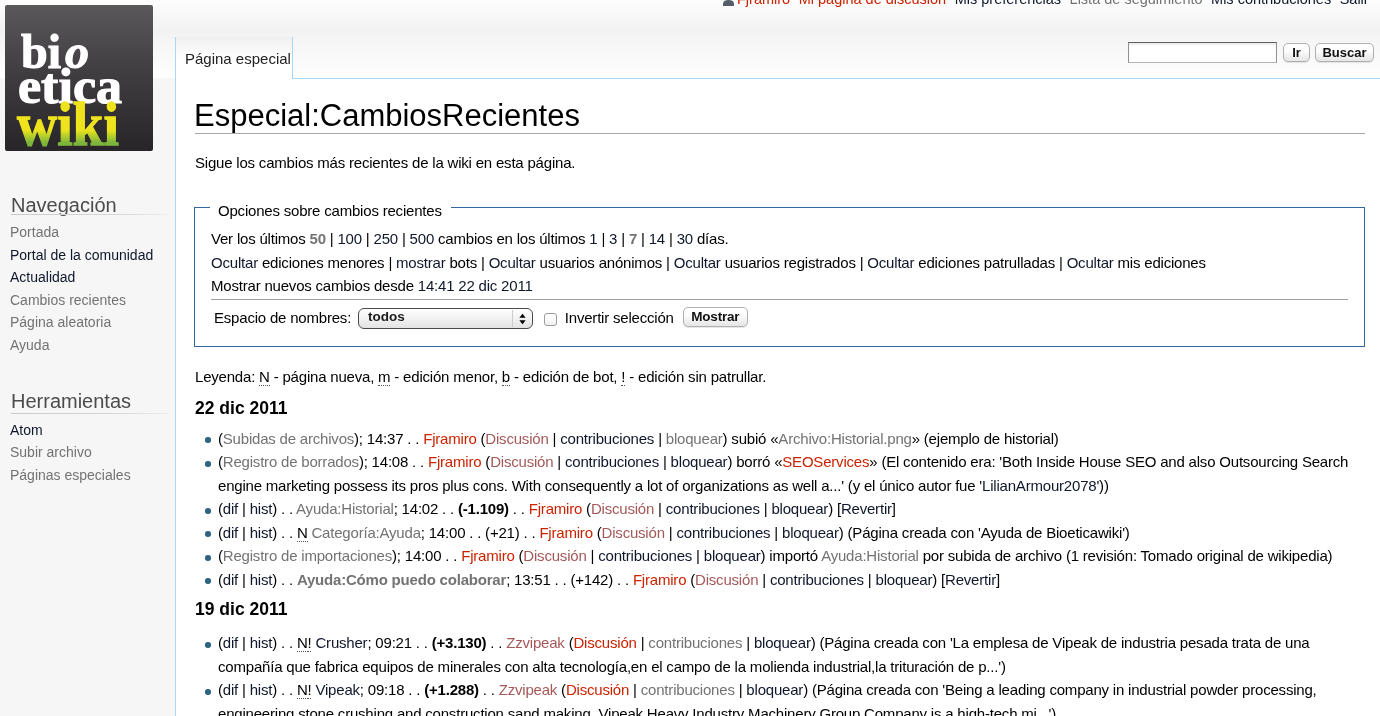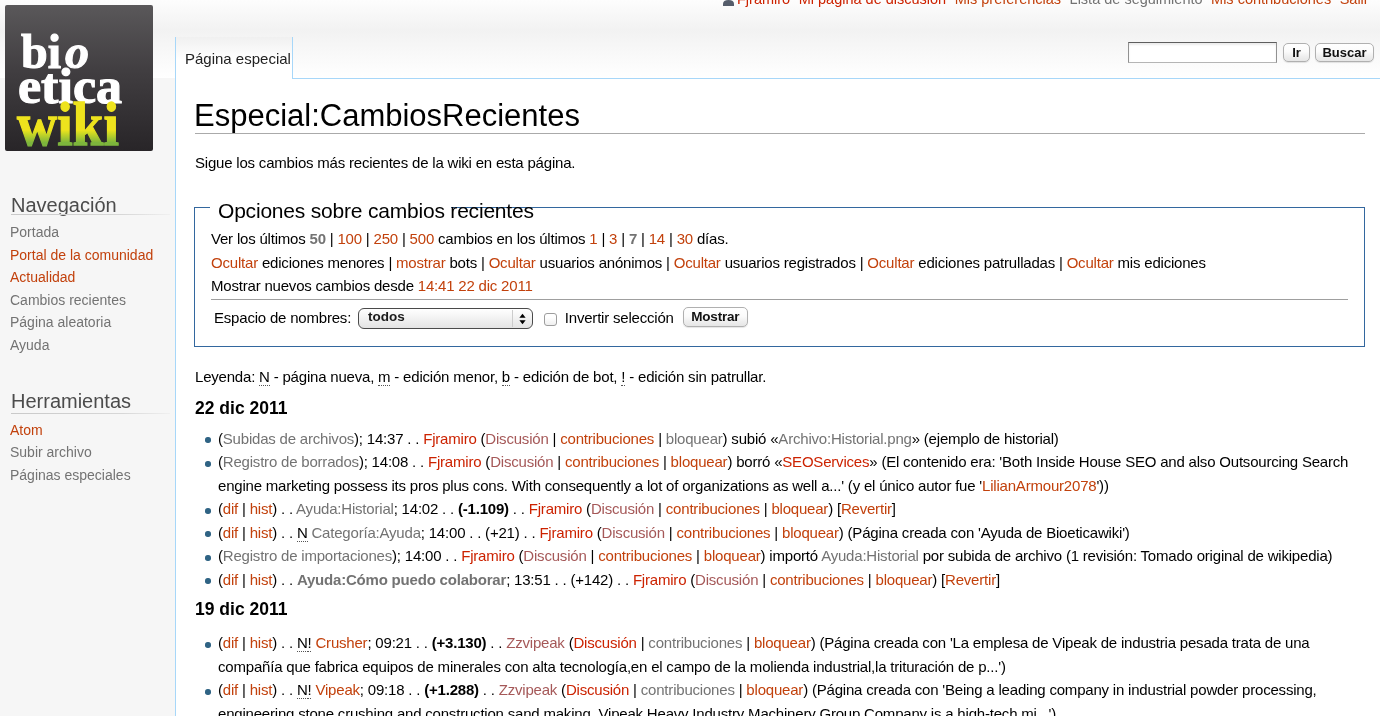--- a/index.html
+++ b/index.html
@@ -13,21 +13,21 @@
 #tab span { position:absolute; left:9px; top:13px; font-size:15px; color:#222; white-space:nowrap; }
 
 #logo { position:absolute; left:5px; top:5px; }
 
 .navhead { position:absolute; left:11px; font-size:20px; color:#4c4c4c; }
 .navline { position:absolute; left:11px; width:159px; height:1px;
   background:linear-gradient(90deg,#c9c9c9 0%,#d7d7d7 70%,#f0f0f0 100%); }
 .navlinks { position:absolute; left:10px; font-size:14px; line-height:22.5px; }
 .navlinks div { white-space:nowrap; }
 
-.b { color:#c2410c; } .v { color:#737373; } .r { color:#cc2200; } .m { color:#a55858; }
+.b { color:#0f172a; } .v { color:#737373; } .r { color:#cc2200; } .m { color:#a55858; }
 .bold { font-weight:bold; }
 .ab { border-bottom:1px dotted #555; }
 
 #personal { position:absolute; top:-9px; left:722px; font-size:14.5px; white-space:nowrap; }
 #personal span.gap { display:inline-block; width:8.5px; }
 
 #searchbox { position:absolute; left:1128px; top:42px; width:149px; height:21px;
   border:1px solid #919191; border-top-color:#5e5e5e; border-bottom-color:#b5b5b5;
   background:#fff; box-shadow:inset 0 2px 2px rgba(0,0,0,0.08); }
 .macbtn { position:absolute; background:linear-gradient(180deg,#ffffff 0%,#fbfbfb 45%,#eeeeee 75%,#e6e6e6 100%);
@@ -37,21 +37,21 @@
 #btn-buscar { left:1315px; top:43px; width:59px; height:19px; font-size:13px; line-height:17px; }
 
 #h1 { position:absolute; left:194px; top:97.75px; font-size:31px; line-height:36px; color:#000; font-weight:normal; }
 #h1line { position:absolute; left:195px; top:133px; width:1170px; height:1px; background:#aaa; }
 #sigue { position:absolute; left:195px; top:151px; font-size:15px; line-height:23.5px; letter-spacing:-0.2px; }
 
 #fs { position:absolute; left:194px; top:207px; width:1171px; height:140px;
   border:1px solid #33679e; border-top:none; }
 #fs-top1 { position:absolute; left:194px; top:207px; width:16px; height:1px; background:#33679e; }
 #fs-top2 { position:absolute; left:451px; top:207px; width:914px; height:1px; background:#33679e; }
-#legend { position:absolute; left:218px; top:199px; font-size:21px; line-height:23.5px; letter-spacing:-0.2px; }
+#legend { position:absolute; left:218px; top:199px; font-size:15px; line-height:23.5px; letter-spacing:-0.2px; }
 #fsline1 { position:absolute; left:211px; top:227px; font-size:15px; line-height:23.5px; white-space:nowrap; letter-spacing:-0.2px; }
 #fshr { position:absolute; left:211px; top:299px; width:1137px; height:1px; background:#9f9f9f; }
 #fsrow { position:absolute; left:214px; top:305px; font-size:15px; line-height:23.5px; letter-spacing:-0.2px; }
 #fsrow .lbl { position:absolute; left:0; top:0.65px; white-space:nowrap; }
 #sel { position:absolute; left:144px; top:3px; width:175px; height:21px;
   border:1.5px solid #4a4a4a; border-radius:6px;
   background:linear-gradient(180deg,#ffffff 0%,#f3f3f3 45%,#e3e3e3 100%); }
 #sel .txt { position:absolute; left:9px; top:-0.5px; font-size:13.5px; line-height:15px; font-weight:bold; color:#1b1b1b; letter-spacing:0; }
 #sel .sep { position:absolute; right:19.5px; top:1px; width:1px; height:17px; background:#ccc; }
 #sel .ar { position:absolute; right:6.5px; top:3.5px; width:7px; height:12px; }

